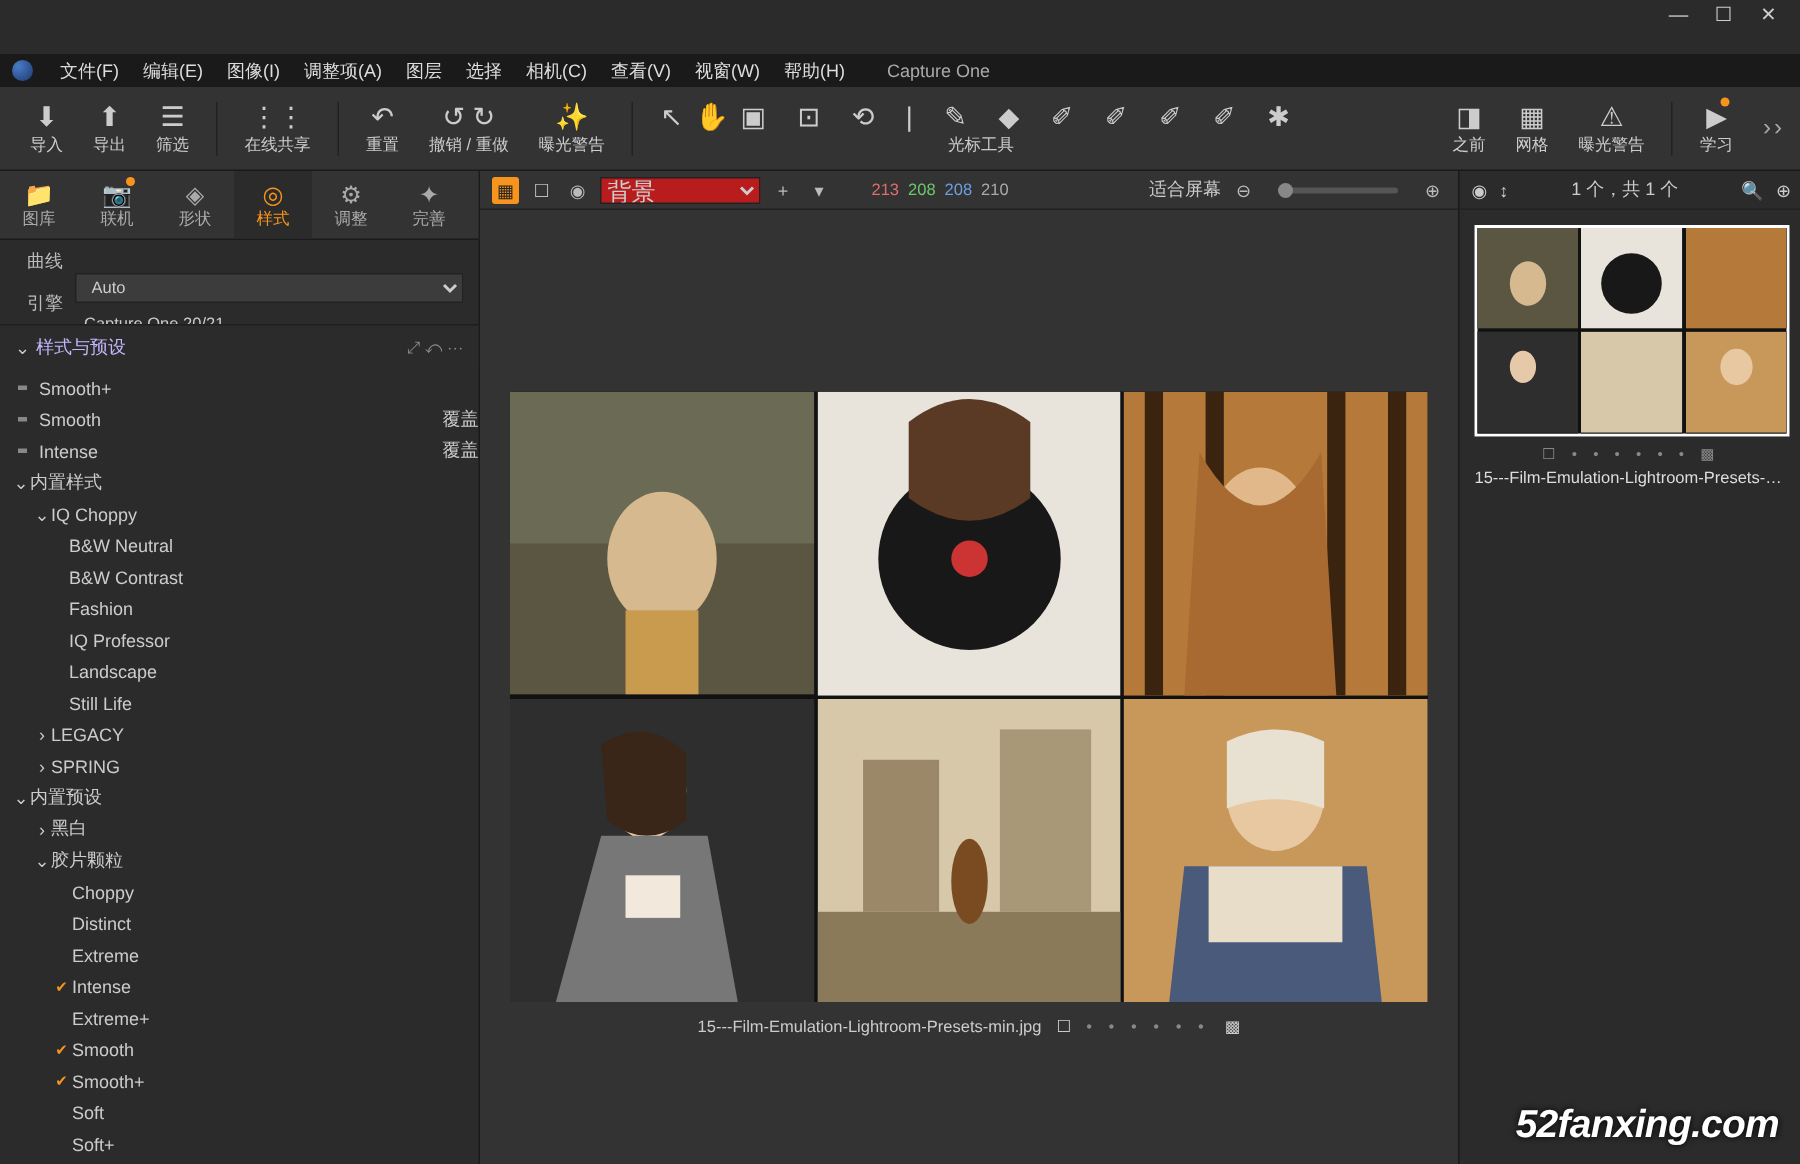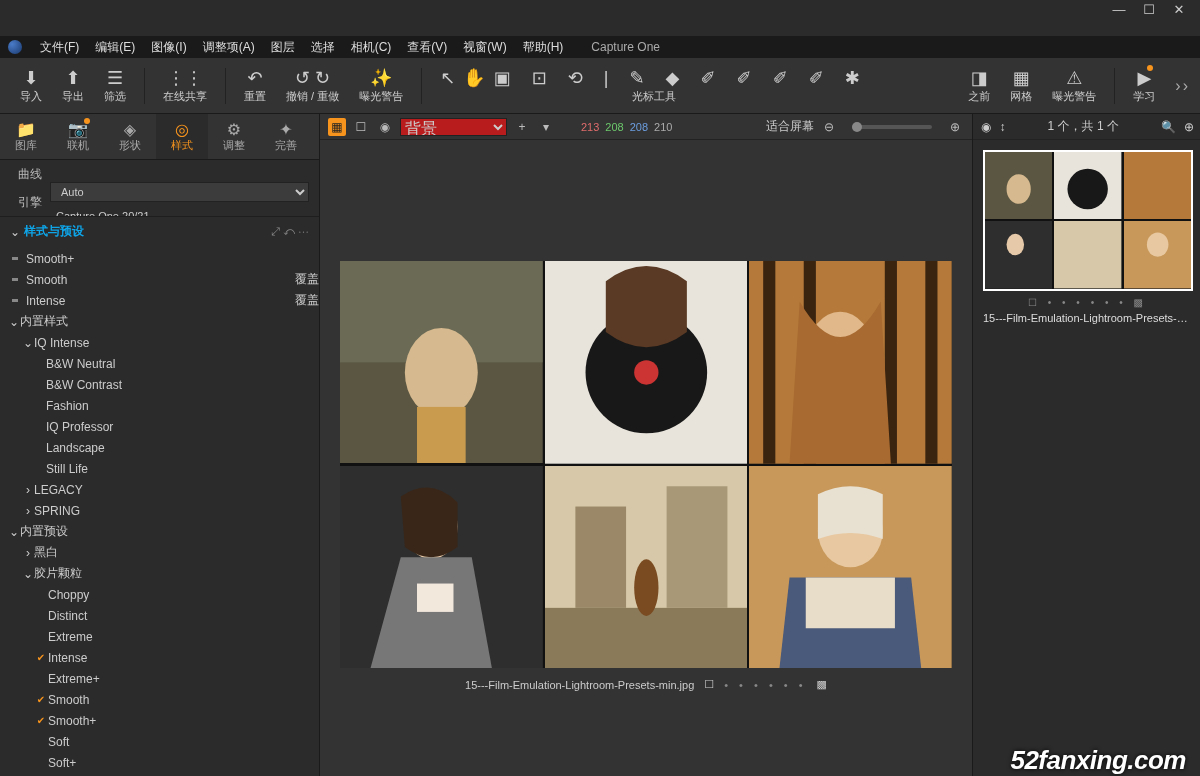--- a/index.html
+++ b/index.html
@@ -22,21 +22,21 @@
 .tt-item { flex: 0 0 52px; display: flex; flex-direction: column; align-items: center; justify-content: center; color: #aaa; font-size: 11px; cursor: pointer; }
 .tt-item.active { background: #2b2b2b; color: #f7941d; }
 .tt-item .icon { font-size: 16px; height: 18px; }
 .tt-more { display: flex; align-items: center; padding: 0 4px; color: #888; }
 .configrow { display: flex; align-items: center; padding: 4px 10px; height: 28px; }
 .configrow .lbl { width: 40px; text-align: right; padding-right: 8px; color: #bbb; }
 .configrow select, .configrow .val { flex: 1; background: #3c3c3c; border: 1px solid #222; color: #ccc; height: 20px; padding: 0 6px; font-size: 11px; margin-top: 36px; }
 .configrow .val { border: none; background: transparent; }
 .section-hdr { display: flex; align-items: center; padding: 6px 10px; background: #2b2b2b; border-top: 1px solid #1e1e1e; }
 .section-hdr .chev { width: 14px; color: #ccc; }
-.section-hdr .ttl { flex: 1; font-weight: bold; color: #0ea5e9; }
+.section-hdr .ttl { flex: 1; font-weight: normal; color: #c4b5fd; }
 .section-hdr .acts { color: #888; font-size: 11px; }
 .tree { padding: 2px 0; overflow-y: auto; }
 .tree-item { display: flex; align-items: center; height: 21px; padding-right: 10px; color: #ccc; cursor: pointer; }
 .tree-item .pad { display: inline-block; }
 .tree-item .chev { width: 12px; display: inline-block; text-align: center; color: #ccc; }
 .tree-item .cb { width: 14px; text-align: center; color: #f7941d; font-size: 10px; }
 .tree-item .lbl { flex: 1; }
 .pre { display: flex; align-items: center; height: 21px; color: #ccc; }
 .pre .pre-ind { display:inline-block; width:6px; height:3px; background:#888; margin-right:8px; }
 .viewer { flex: 1; background: #333; display: flex; flex-direction: column; }
@@ -55,21 +55,21 @@
 .img-cell svg { width: 100%; height: 100%; display: block; }
 .caption { display: flex; align-items: center; gap: 10px; margin-top: 10px; color: #ccc; font-size: 11px; }
 .caption .dots { letter-spacing: 4px; color: #888; }
 .rightpanel { width: 230px; background: #2b2b2b; border-left: 1px solid #1a1a1a; display: flex; flex-direction: column; }
 .rp-top { height: 26px; display: flex; align-items: center; padding: 0 8px; gap: 8px; border-bottom: 1px solid #222; }
 .rp-top .cnt { flex: 1; text-align: center; color: #ccc; }
 .rp-thumb { padding: 10px; }
 .rp-thumb .img-grid { width: 210px; border: 2px solid #fff; }
 .rp-thumb .dots { text-align: center; letter-spacing: 4px; color: #888; margin-top: 6px; font-size: 10px; }
 .rp-thumb .fname { text-align: center; color: #ddd; font-size: 11px; margin-top: 4px; overflow: hidden; text-overflow: ellipsis; white-space: nowrap; }
-.watermark { position: absolute; right: 14px; bottom: 0; color: #fff; font-weight: 900; font-size: 26px; font-style: italic; font-family: Arial Black, Arial; letter-spacing: -0.5px; text-shadow: 0 0 4px #000; }
+.watermark { position: absolute; right: 14px; bottom: 11px; color: #fff; font-weight: 900; font-size: 26px; font-style: italic; font-family: Arial Black, Arial; letter-spacing: -0.5px; text-shadow: 0 0 4px #000; }
 .badge { position: relative; }
 .badge::after { content:''; position:absolute; top:-2px; right:-2px; width:6px; height:6px; background:#f7941d; border-radius:50%; }
 </style>
 </head>
 <body>
 
 <div class="menubar">
   <div class="logo"></div>
   <span class="menu-item">文件(F)</span>
   <span class="menu-item">编辑(E)</span>
@@ -215,21 +215,21 @@
         </div>
 
       <div class="tree-item">
           <span class="pad" style="width:8px"></span>
           <span class="chev">⌄</span>
           <span class="lbl">内置样式</span>
         </div>
       <div class="tree-item">
           <span class="pad" style="width:22px"></span>
           <span class="chev">⌄</span>
-          <span class="lbl">IQ Intense</span>
+          <span class="lbl">IQ Choppy</span>
         </div>
       <div id="iq-list">
           <div class="tree-item">
             <span class="pad" style="width:46px"></span>
             <span class="lbl">B&amp;W Neutral</span>
           </div>
           <div class="tree-item">
             <span class="pad" style="width:46px"></span>
             <span class="lbl">B&amp;W Contrast</span>
           </div>

